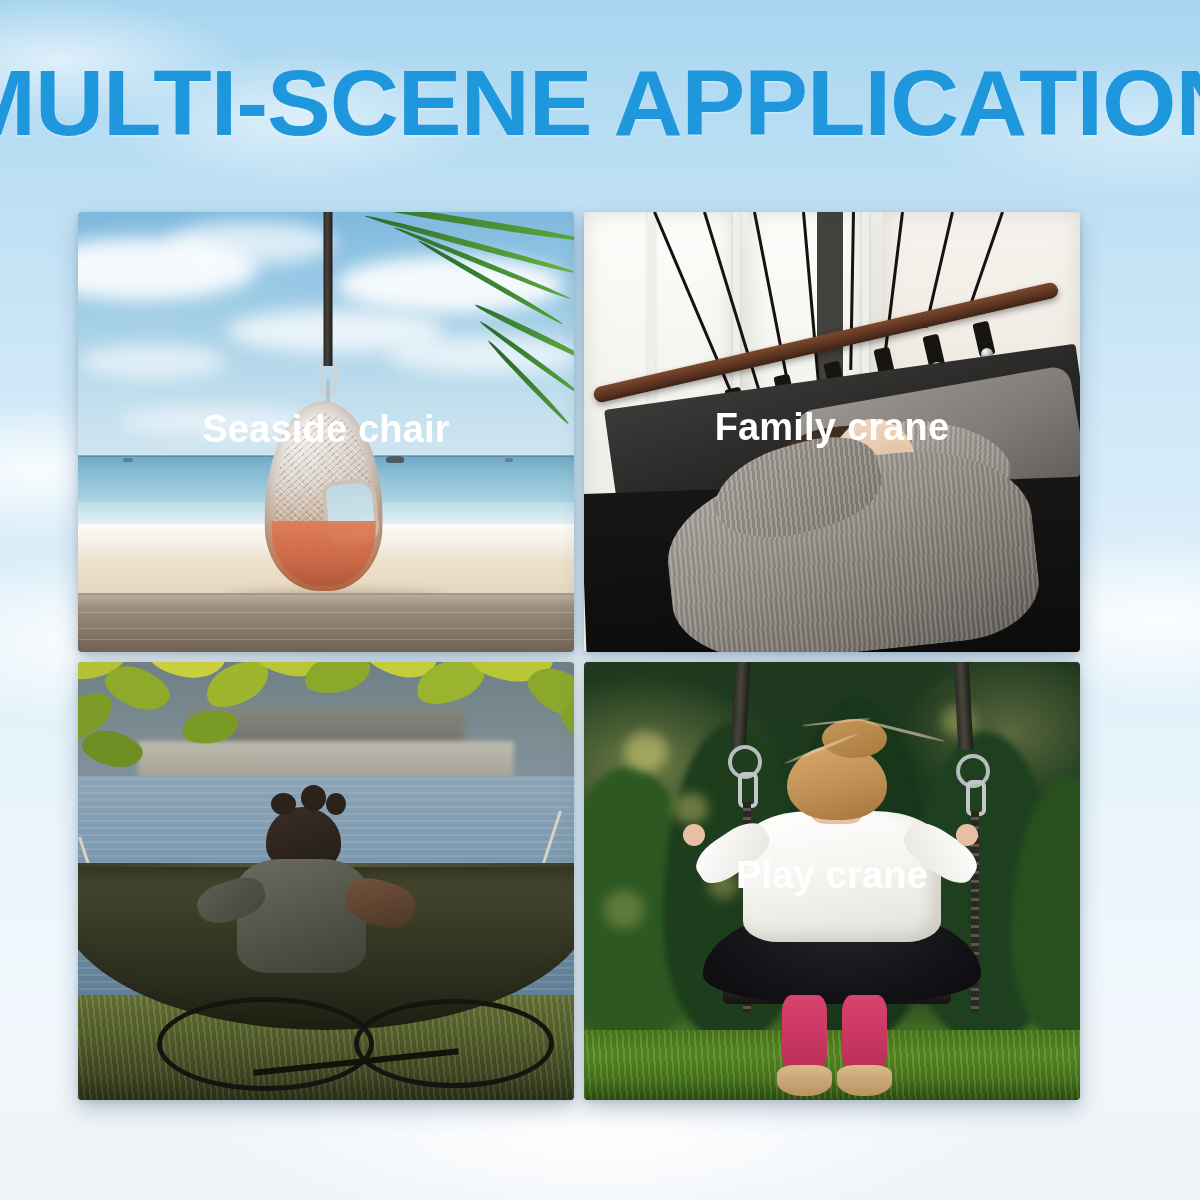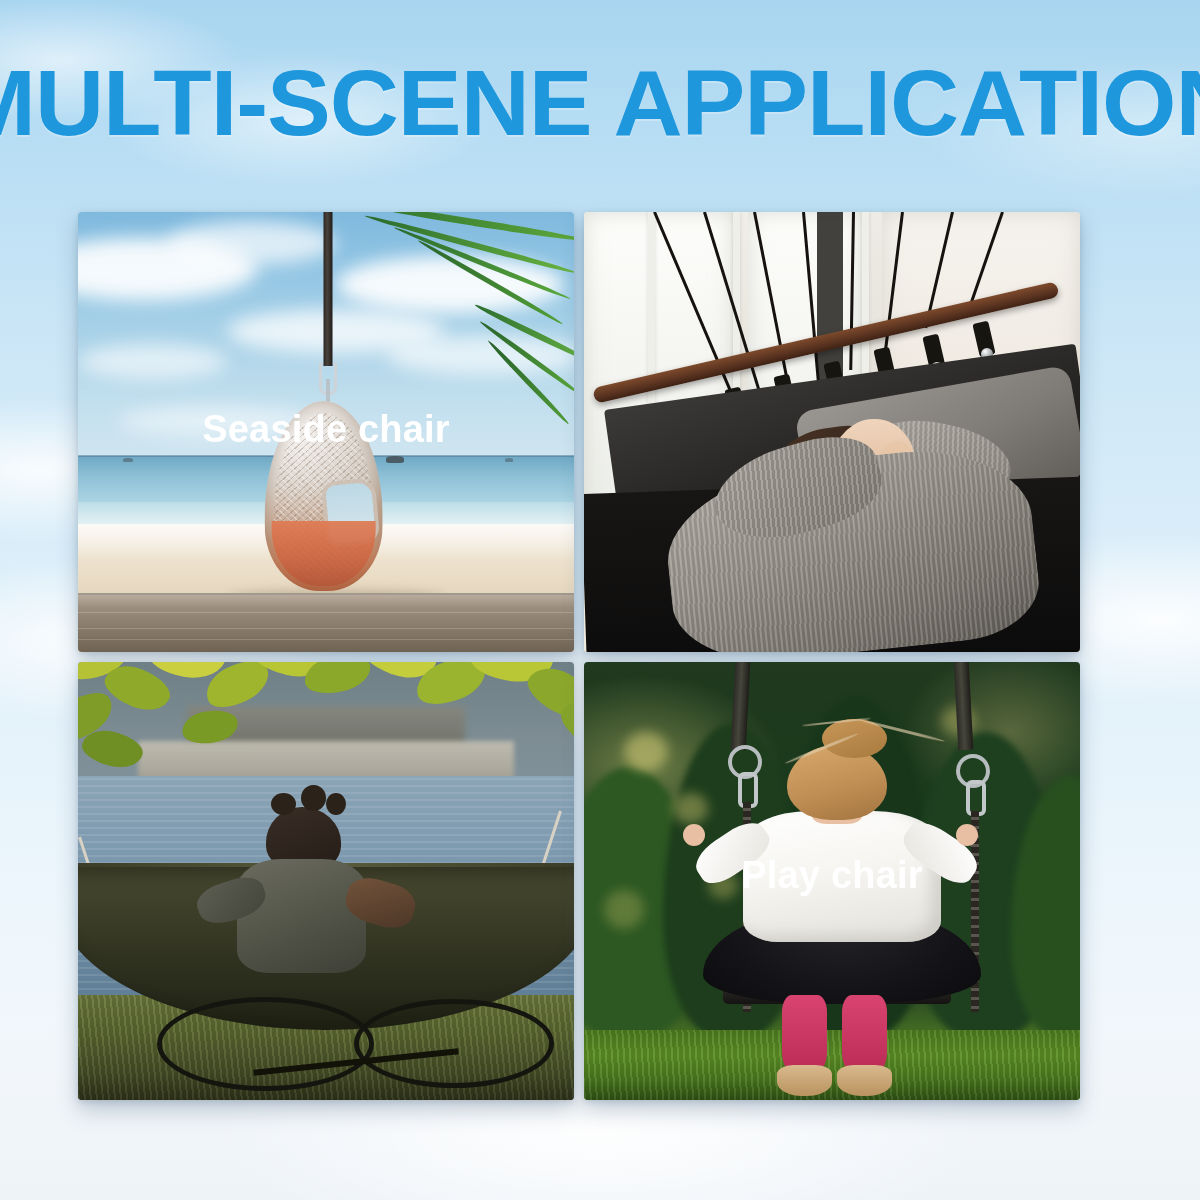--- a/index.html
+++ b/index.html
@@ -420,20 +420,21 @@
         <div class="t2-canvas"></div>
         <div class="t2-pillow"></div>
         <div class="t2-canvas2"></div>
         <div class="t2-arm2"></div>
         <div class="t2-hair"></div>
         <div class="t2-face"></div>
         <div class="t2-chin"></div>
         <div class="t2-body"></div>
         <div class="t2-arm"></div>
       </div>
+      <div class="label lbl-b">Family crane</div>
     </div>
 
     <div class="tile">
       <div class="scene">
         <div class="t3-bg"></div>
         <div class="t3-far2"></div>
         <div class="t3-far"></div>
         <div class="t3-water"></div>
         <div class="t3-grass"></div>
 
@@ -511,17 +512,17 @@
         <div class="t4-head"></div>
         <div class="t4-bun"></div>
         <div class="t4-wisp" style="left:40%;bottom:80%;width:16%;height:3px;transform:rotate(-22deg);"></div>
         <div class="t4-wisp" style="left:55%;bottom:84%;width:18%;height:3px;transform:rotate(14deg);"></div>
         <div class="t4-wisp" style="left:44%;bottom:86%;width:14%;height:2px;transform:rotate(-6deg);"></div>
         <div class="t4-legL"></div>
         <div class="t4-legR"></div>
         <div class="t4-shoeL"></div>
         <div class="t4-shoeR"></div>
       </div>
-      <div class="label lbl-d">Play chair</div>
+      <div class="label lbl-d">Play crane</div>
     </div>
 
   </div>
 </div>
 
 </body></html>

